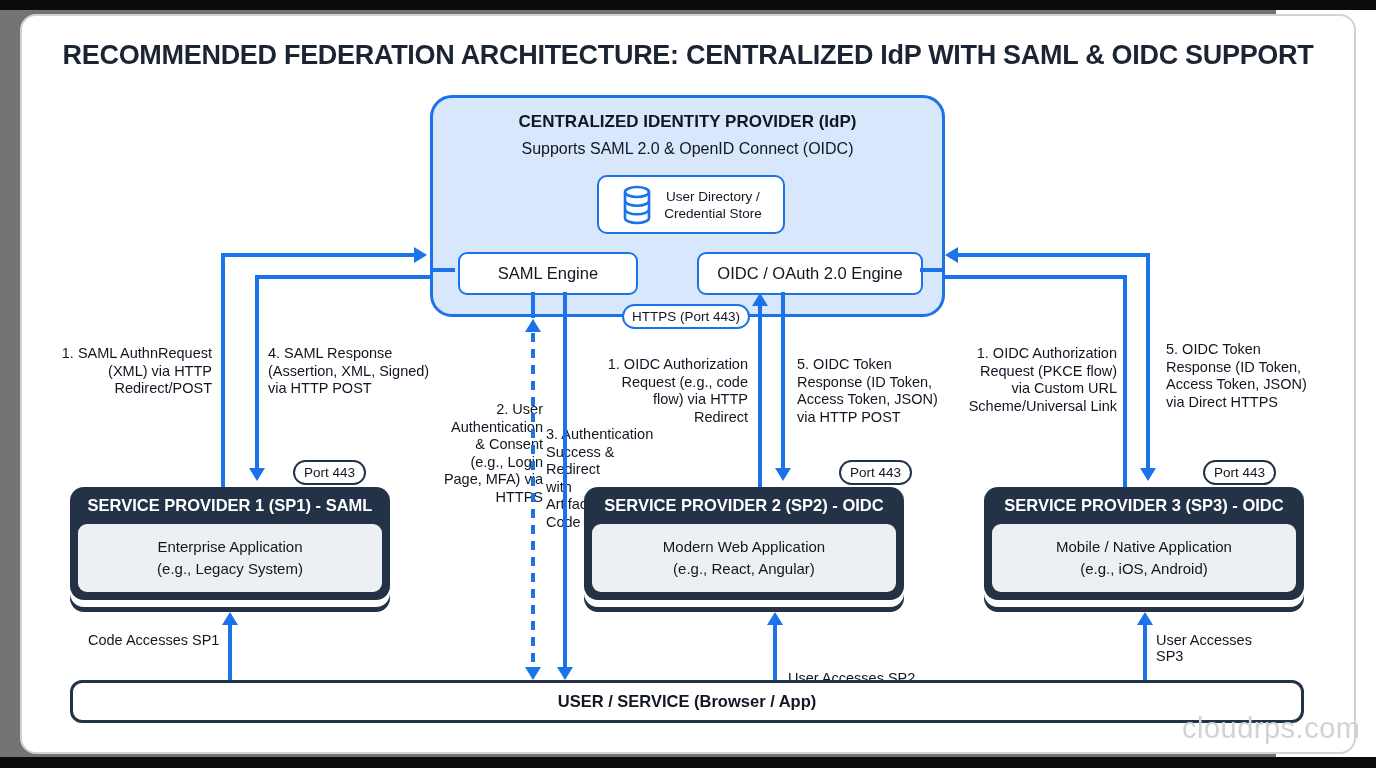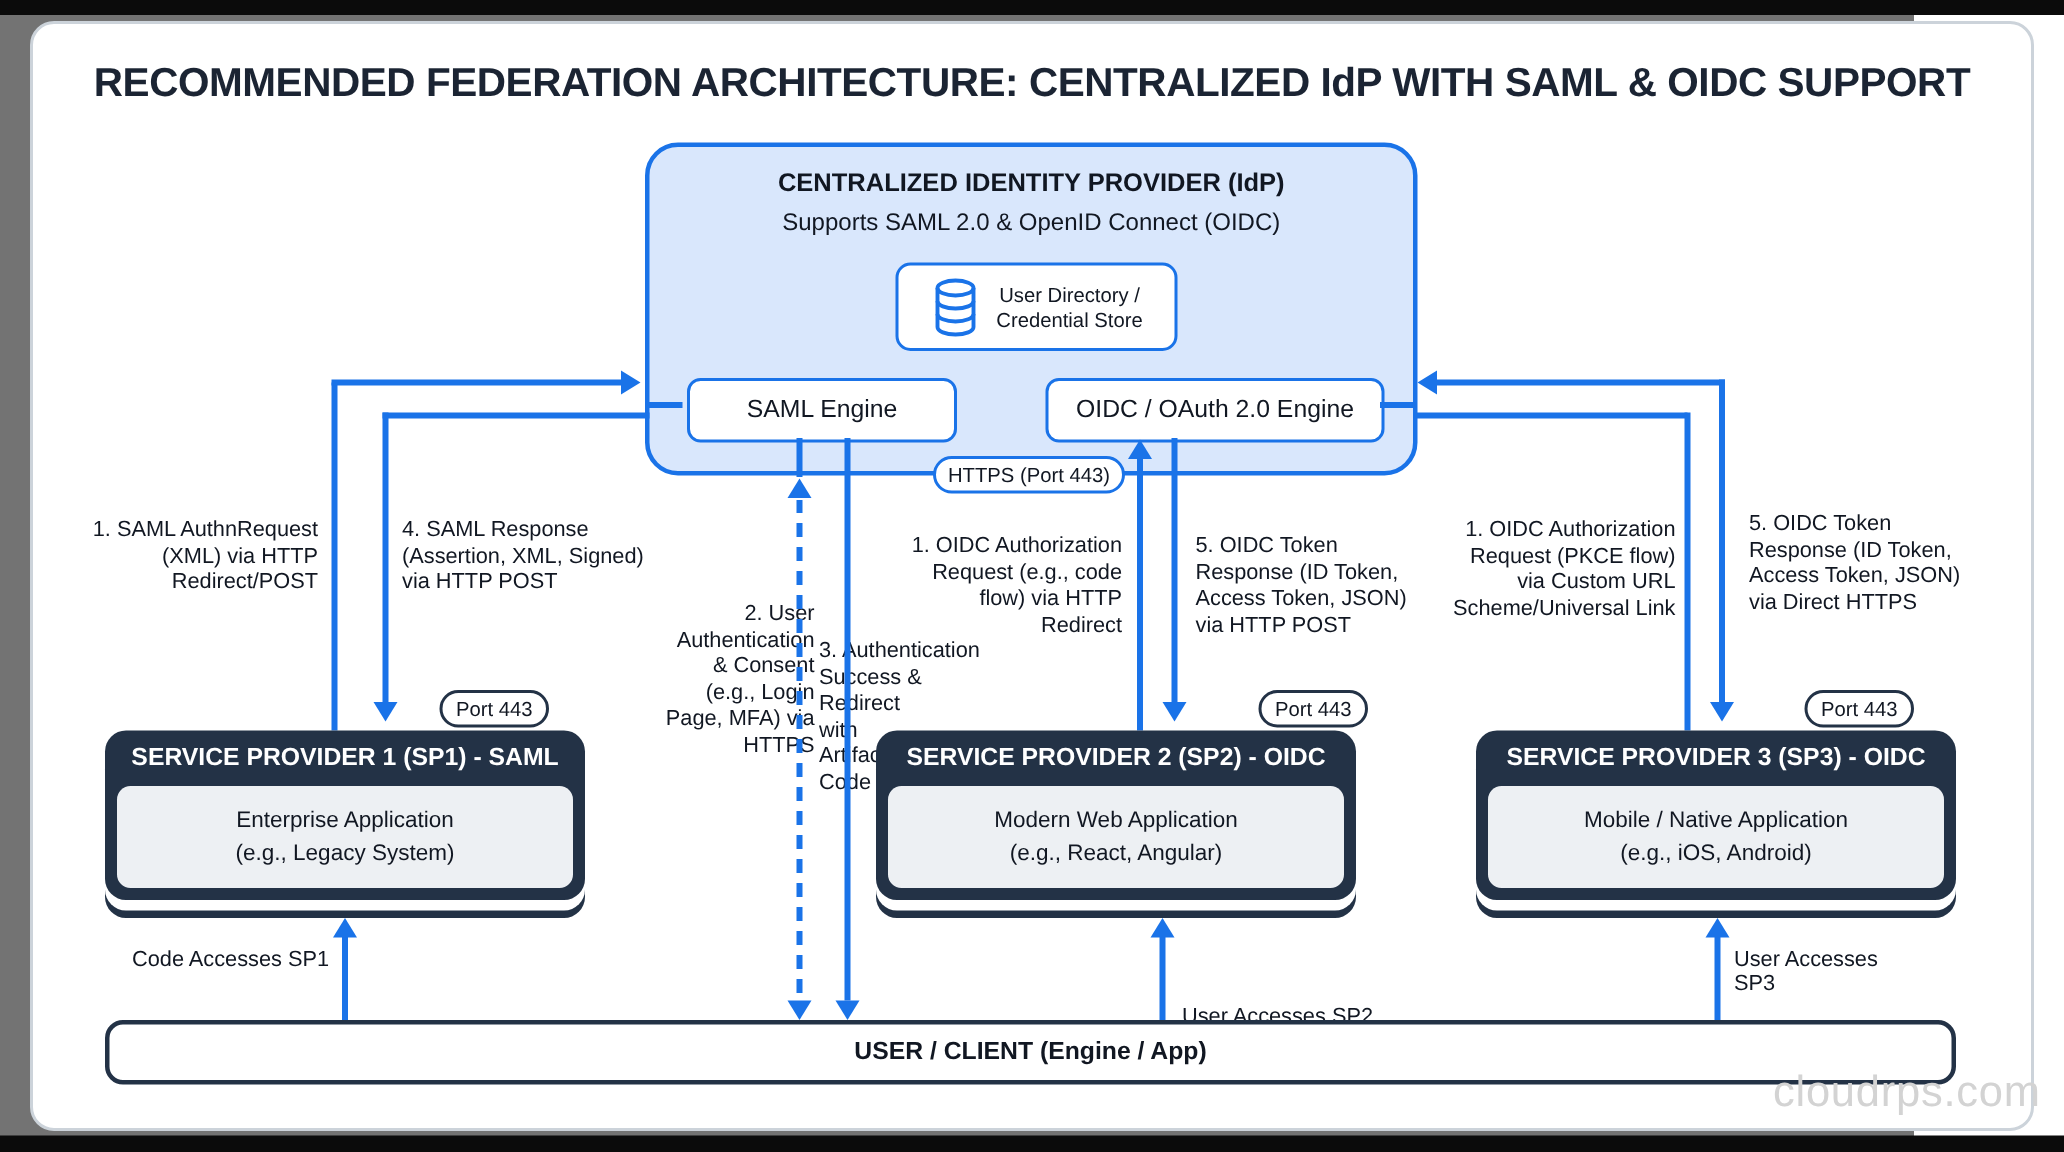--- a/index.html
+++ b/index.html
@@ -202,18 +202,18 @@
 
   <div class="ah ah-up" style="left:767px;top:612px;"></div>
   <div class="seg" style="left:773px;top:624px;width:4px;height:56px;"></div>
   <div class="access-label" style="left:788px;top:670px;">User Accesses SP2</div>
 
   <div class="ah ah-up" style="left:1137px;top:612px;"></div>
   <div class="seg" style="left:1143px;top:624px;width:4px;height:56px;"></div>
   <div class="access-label" style="left:1156px;top:632px;">User Accesses SP3</div>
 
   <div class="userbar">
-    <span>USER / CLIENT (Engine / App)</span>
+    <span>USER / SERVICE (Browser / App)</span>
   </div>
 
   <div class="watermark">cloudrps.com</div>
 
 </div>
 
 </body></html>

